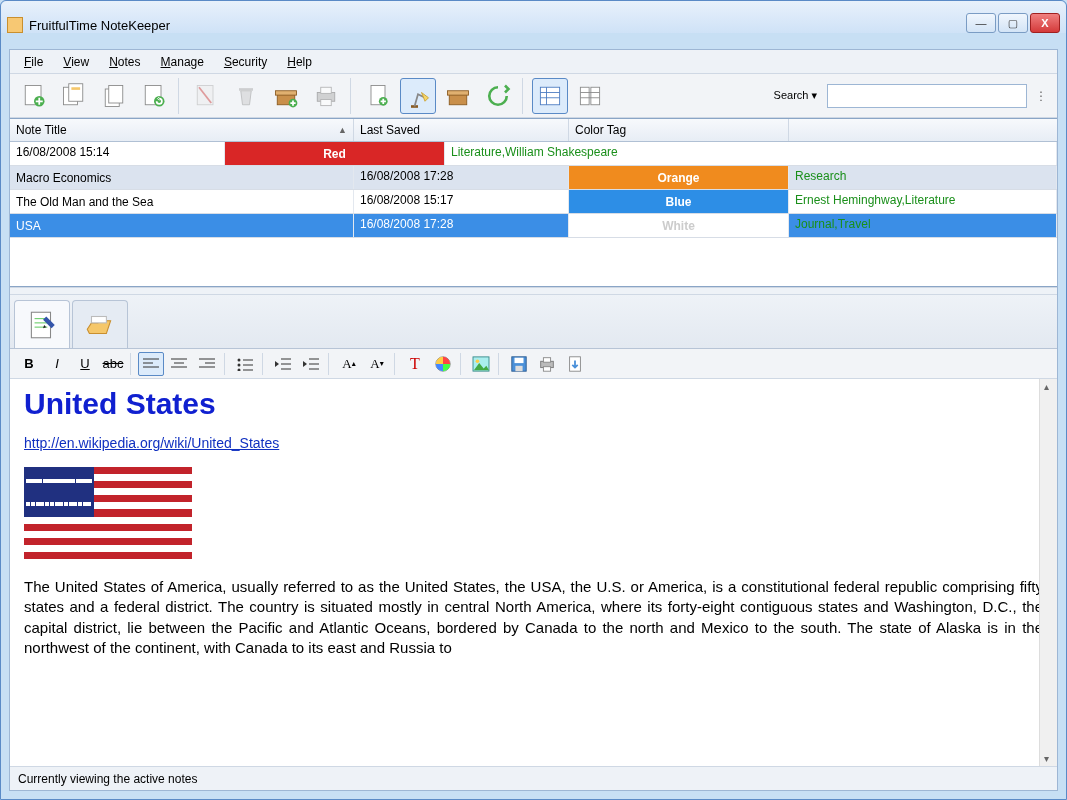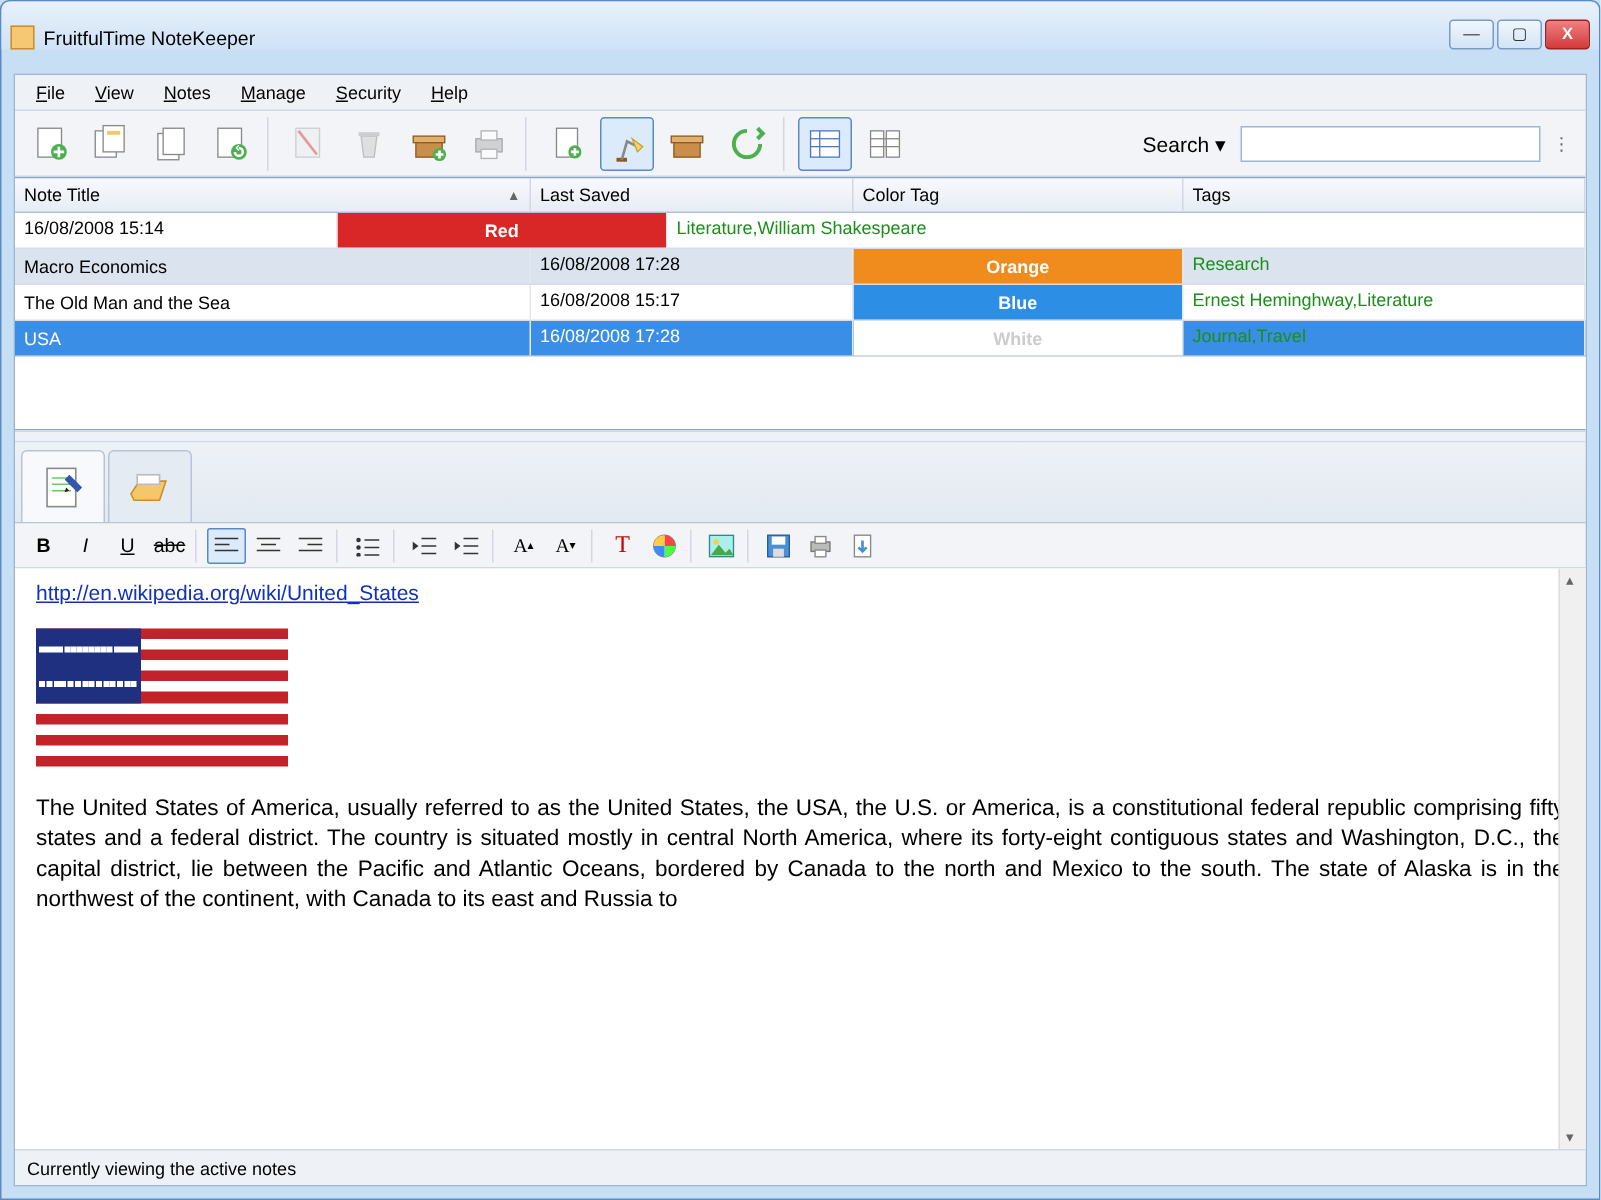--- a/index.html
+++ b/index.html
@@ -14,21 +14,21 @@
 .client { flex: 1; margin: 16px 8px 8px 8px; background: #f4f6f9; border: 1px solid #9db6d4; display: flex; flex-direction: column; }
 .menubar { height: 24px; display: flex; align-items: center; padding: 0 6px; background: #eef2f7; border-bottom: 1px solid #cfd8e4; gap: 4px; }
 .menubar span { padding: 2px 8px; cursor: default; }
 .menubar span u { text-decoration: underline; }
 .toolbar { height: 44px; display: flex; align-items: center; padding: 0 6px; background: #f2f4f7; border-bottom: 1px solid #cfd8e4; gap: 4px; }
 .tbtn { width: 36px; height: 36px; border: 1px solid transparent; border-radius: 3px; display: flex; align-items: center; justify-content: center; cursor: pointer; }
 .tbtn.sel { border-color: #5a8ac6; background: #dcebfb; }
 .tbtn svg { width: 28px; height: 28px; }
 .tsep { width: 4px; height: 36px; border-left: 1px solid #cfd8e4; margin: 0 2px; }
 .tspace { flex: 1; }
-.search-label { padding: 0 6px; cursor: pointer; font-size: 14px; }
+.search-label { padding: 0 6px; cursor: pointer; font-size: 11px; }
 .search-input { width: 200px; height: 24px; border: 1px solid #9db6d4; padding: 0 4px; }
 .grid { border-top: 1px solid #8aa5c6; border-bottom: 1px solid #8aa5c6; background: #fff; }
 .ghead { display: flex; background: linear-gradient(#f7f9fc,#e7edf5); border-bottom: 1px solid #b0c0d4; font-size: 12px; }
 .ghead div { padding: 4px 6px; border-right: 1px solid #cfd8e4; }
 .c-title { width: 344px; display: flex; align-items: center; justify-content: space-between; }
 .c-saved { width: 215px; }
 .c-color { width: 220px; }
 .c-tags { flex: 1; }
 .grow { display: flex; border-bottom: 1px solid #d7dde6; font-size: 12px; align-items: stretch; height: 24px; }
 .grow > div { padding: 3px 6px; border-right: 1px solid #e3e8ef; overflow: hidden; white-space: nowrap; }
@@ -197,21 +197,20 @@
     </div>
 
     <div class="grid">
       <div class="ghead">
         <div class="c-title">
             <span>Note Title</span>
             <span class="sort-ind">▲</span>
           </div>
         <div class="c-saved">Last Saved</div>
         <div class="c-color">Color Tag</div>
-        <div class="c-tags">Tags</div>
       </div>
       <div id="grid-body">
           <div class="grow">
             <div class="c-saved">16/08/2008 15:14</div>
             <div class="c-color">
               <span class="ct-Red">Red</span>
             </div>
             <div class="c-tags">Literature,William Shakespeare</div>
           </div>
           <div class="grow alt">
@@ -367,20 +366,21 @@
         </div>
       <div class="ebtn">
           <svg width="18" height="18" viewBox="0 0 20 20">
             <rect x="4" y="2" width="12" height="16" fill="#fff" stroke="#888"></rect>
             <path d="M10 6v8M7 11l3 3 3-3" fill="none" stroke="#4a90d9" stroke-width="2"></path>
           </svg>
         </div>
     </div>
 
     <div class="editor">
+      <h1>United States</h1>
       <a href="#">http://en.wikipedia.org/wiki/United_States</a>
       <div class="flag">
         <div class="stripe red"></div>
           <div class="stripe"></div>
           <div class="stripe red"></div>
           <div class="stripe"></div>
           <div class="stripe red"></div>
           <div class="stripe"></div>
           <div class="stripe red"></div>
           <div class="stripe"></div>

